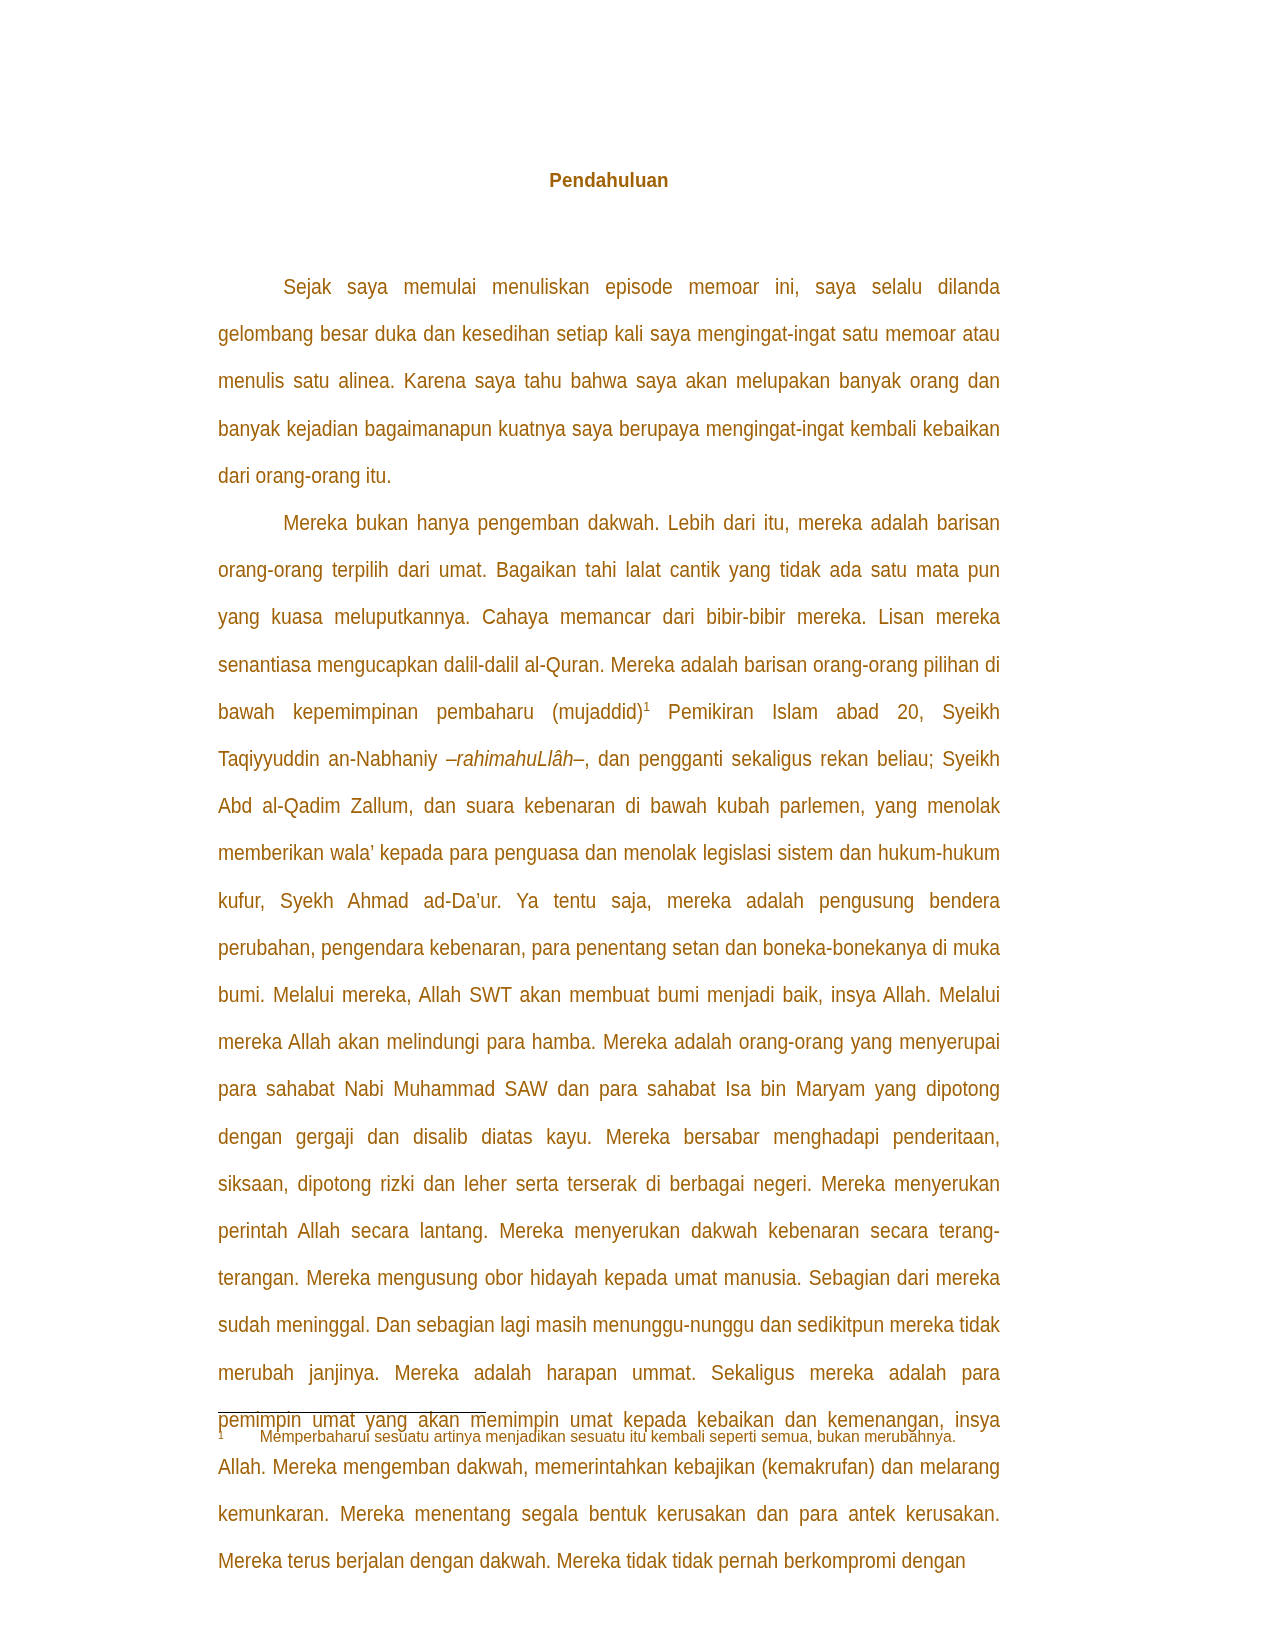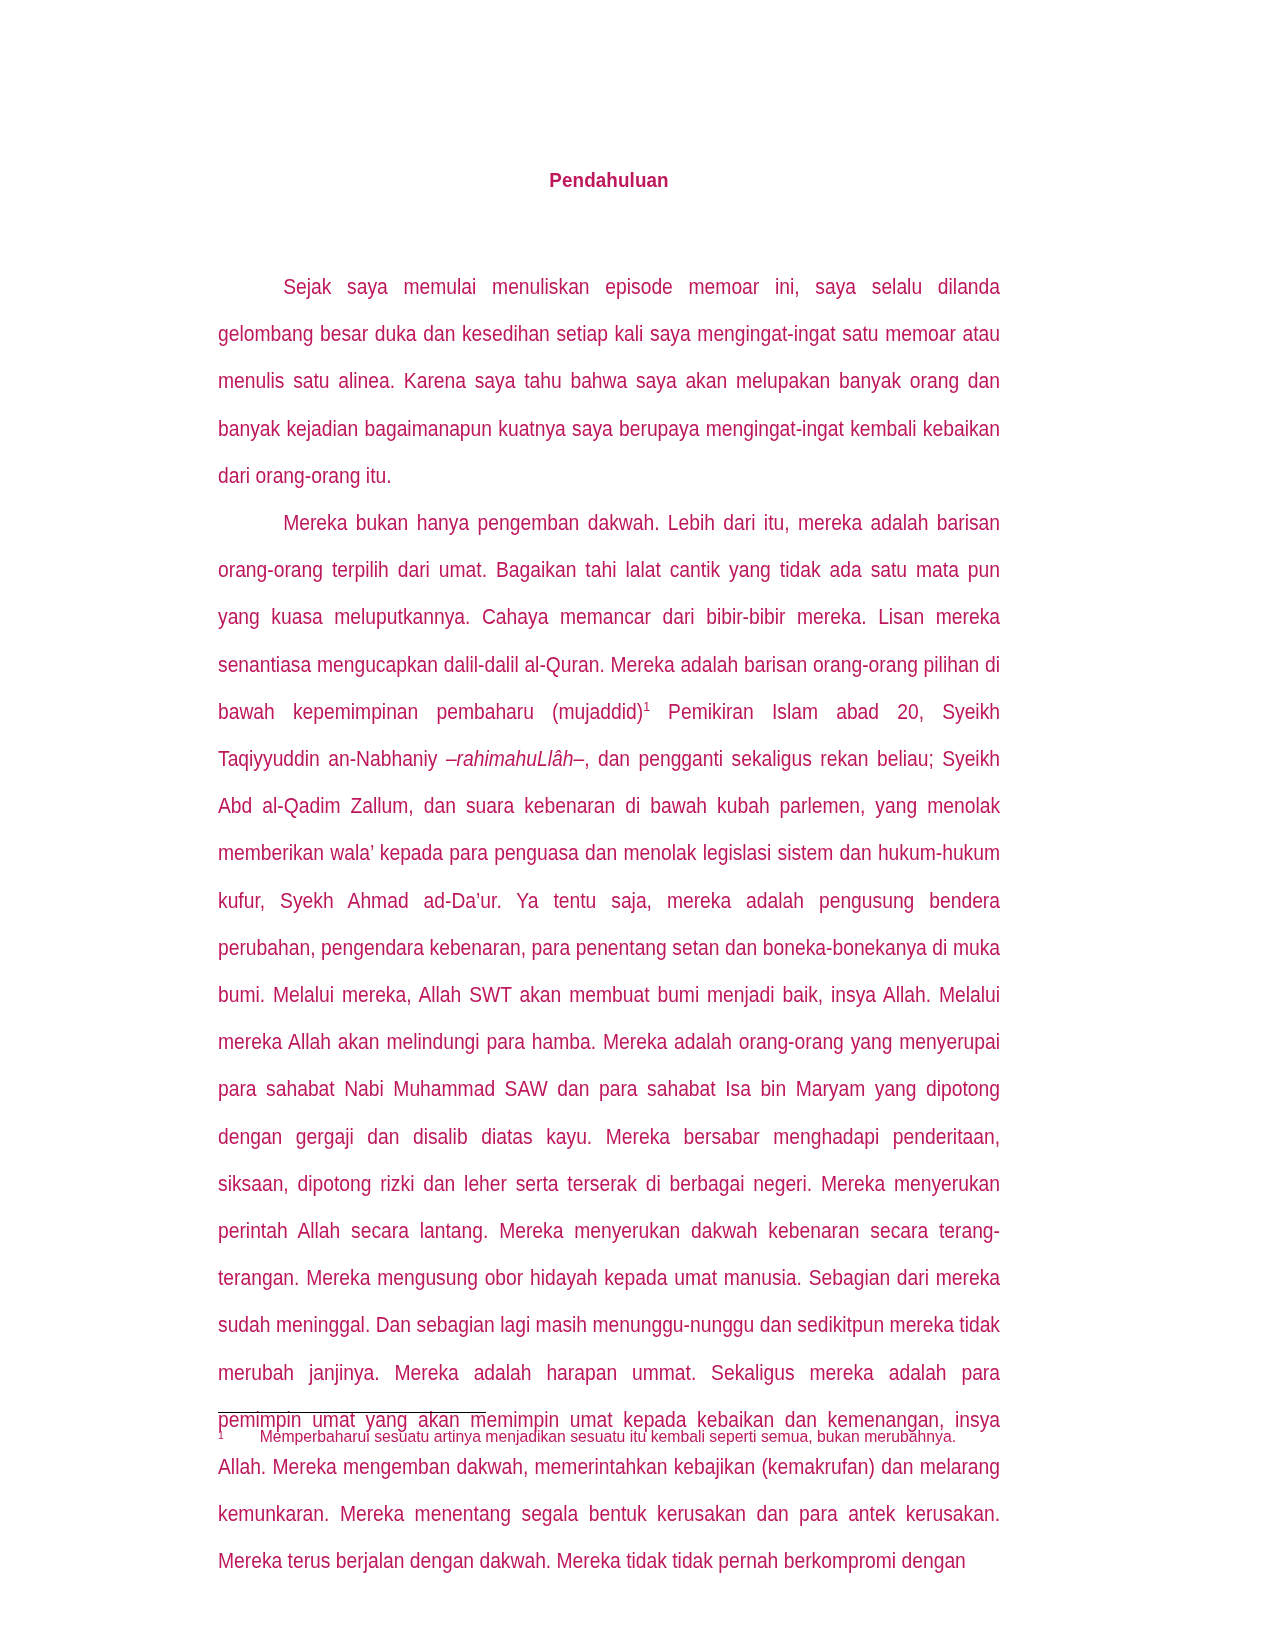--- a/index.html
+++ b/index.html
@@ -7,21 +7,21 @@
     padding: 0;
     background: #ffffff;
   }
   .page {
     position: relative;
     width: 1275px;
     height: 1650px;
     background: #ffffff;
     overflow: hidden;
     font-family: "Liberation Sans", "DejaVu Sans", sans-serif;
-    color: #be185d;
+    color: #a16207;
     box-sizing: border-box;
   }
   .content {
     position: absolute;
     left: 218px;
     top: 0;
     width: 782px;
   }
   .doc-title {
     font-size: 20.5px;

